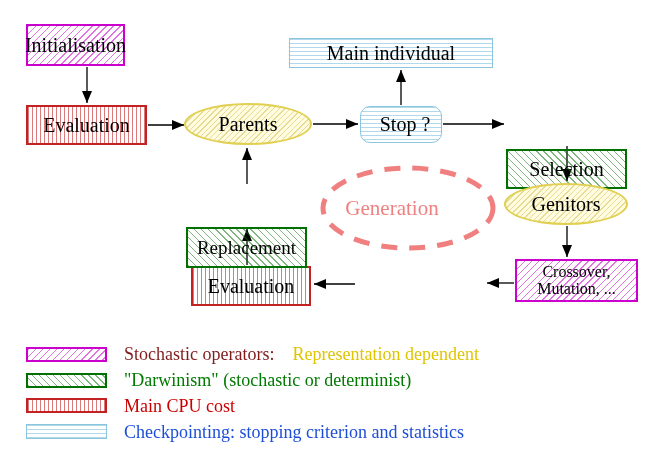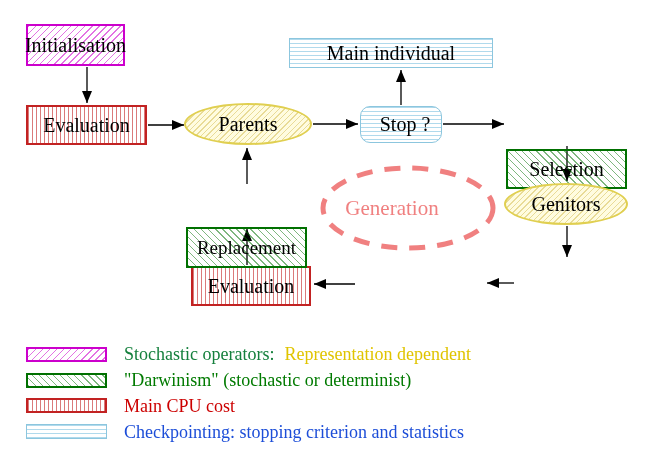--- a/index.html
+++ b/index.html
@@ -35,22 +35,22 @@
     background:#fffce0 repeating-linear-gradient(135deg, rgba(214,192,90,.55) 0, rgba(214,192,90,.55) 1px, transparent 1px, transparent 4px);
   }
   .rounded { border-radius:10px; }
   .two-line { flex-direction:column; font-size:16px; }
   .generation-label {
     position:absolute; left:307px; top:196px; width:170px;
     text-align:center; font-size:21px; color:#f08080;
   }
   .legend-swatch { position:absolute; left:26px; width:81px; height:15px; box-sizing:border-box; }
   .legend-text { position:absolute; left:124px; font-size:18px; white-space:nowrap; }
-  .t-stochastic { color:#15803d; }
-  .t-representation { color:#e0c400; margin-left:10px; }
+  .t-stochastic { color:#7f1d1d; }
+  .t-representation { color:#e0c400; margin-left:18px; }
   .t-darwinism { color:#007a00; }
   .t-cpu { color:#cc0000; }
   .t-checkpoint { color:#1d4ed8; }
 </style>
 </head>
 <body>
 
 <div class="canvas">
 
   <svg class="overlay" viewBox="0 0 662 471" xmlns="http://www.w3.org/2000/svg">
@@ -82,20 +82,24 @@
   <div class="node ellipse" style="left:184px; top:103px; width:128px; height:42px;">Parents</div>
 
   <div class="node hatch-checkpoint" style="left:289px; top:38px; width:204px; height:30px;">Main individual</div>
 
   <div class="node hatch-checkpoint rounded" style="left:360px; top:106px; width:82px; height:37px;padding-left:8px;">Stop ?</div>
 
   <div class="node hatch-darwinism" style="left:506px; top:105px; width:121px; height:40px;margin-top:44px;">Selection</div>
 
   <div class="node ellipse" style="left:504px; top:183px; width:124px; height:42px;">Genitors</div>
 
+  <div class="node hatch-stochastic two-line" style="left:515px; top:259px; width:123px; height:43px;">
+    <span>Crossover,</span>
+    <span>Mutation, ...</span>
+  </div>
 
 
   <div class="node hatch-cpu" style="left:191px; top:266px; width:120px; height:40px;">Evaluation</div>
 
   <div class="node hatch-darwinism" style="left:186px; top:185px; width:121px; height:41px; font-size:19px;margin-top:42px;">Replacement</div>
 
   <div class="generation-label">Generation</div>
 
   <div class="legend-swatch hatch-stochastic" style="top:347px;"></div>
   <div class="legend-swatch hatch-darwinism" style="top:373px;"></div>

